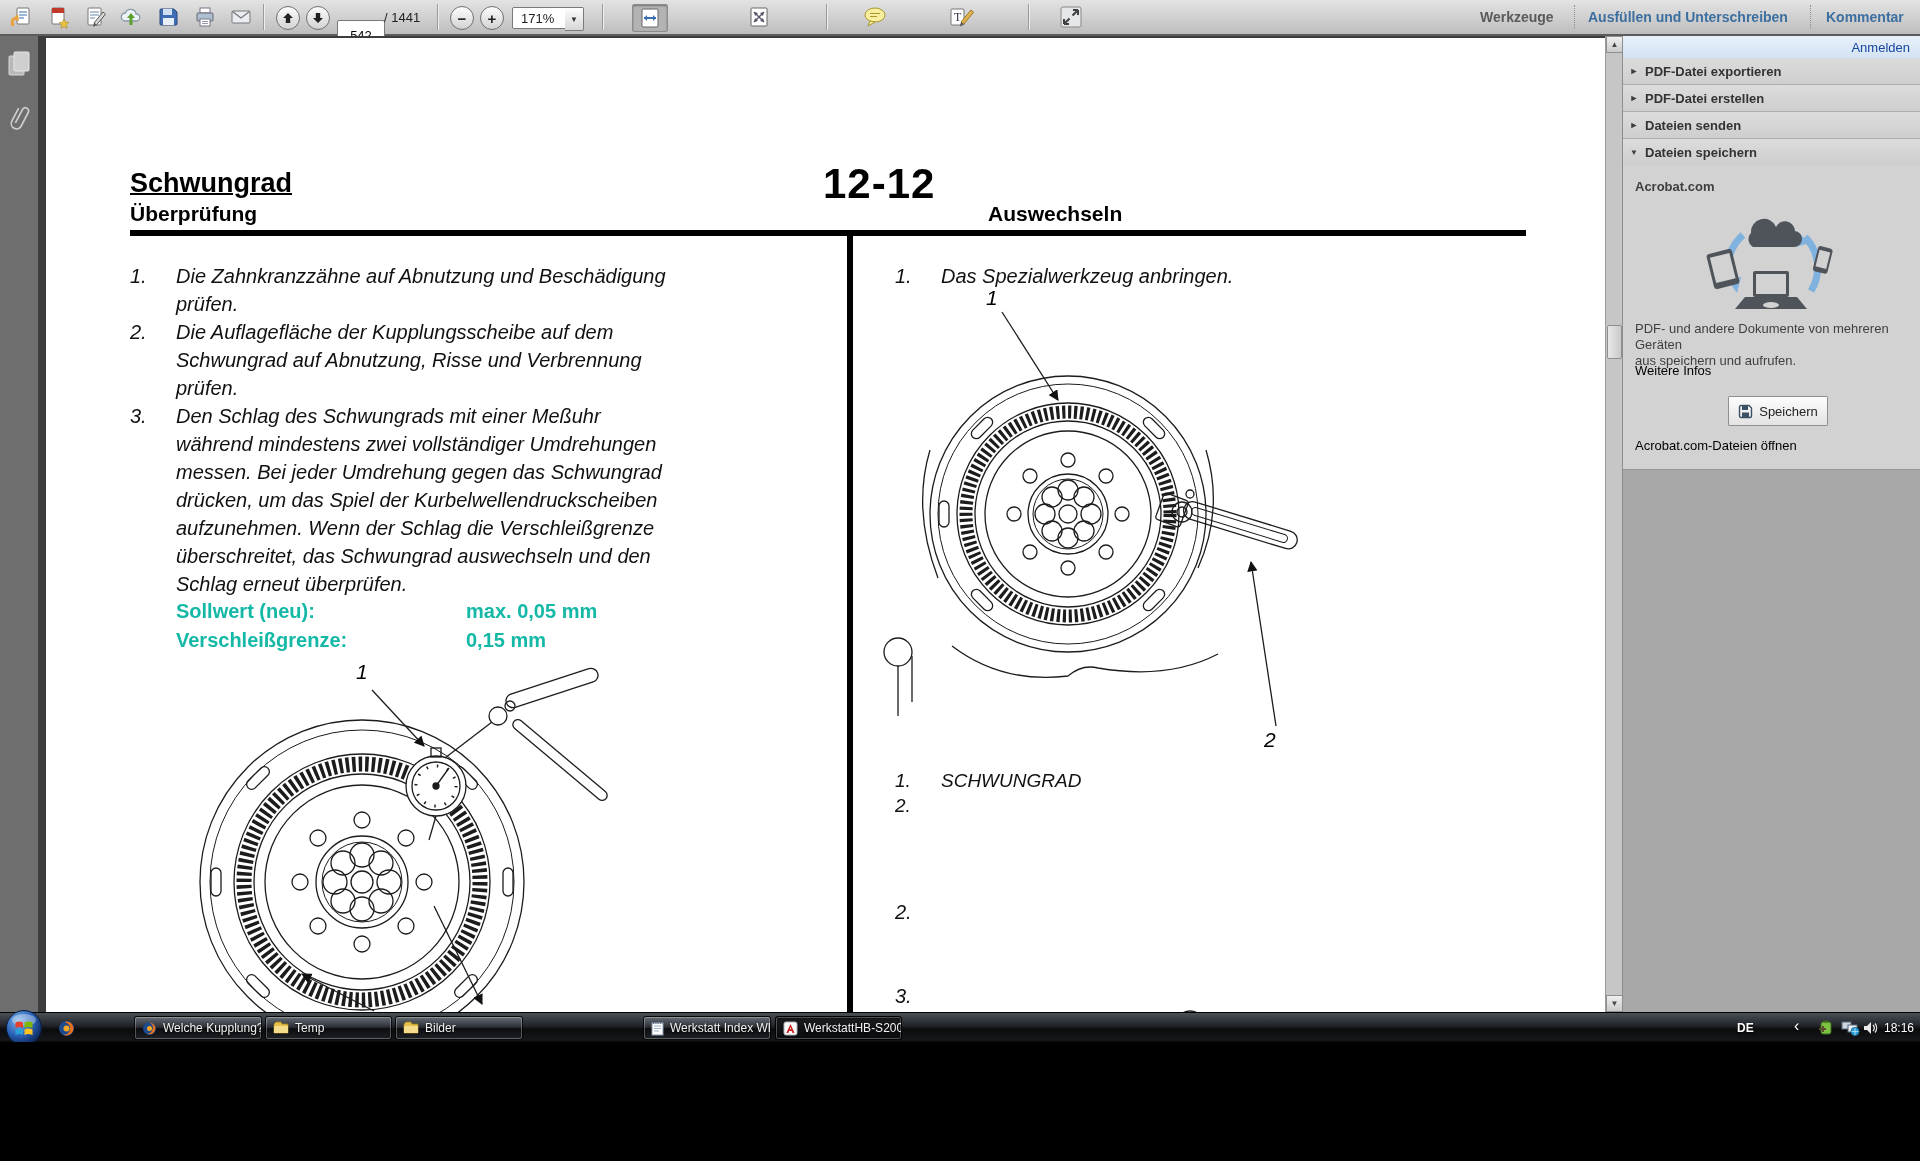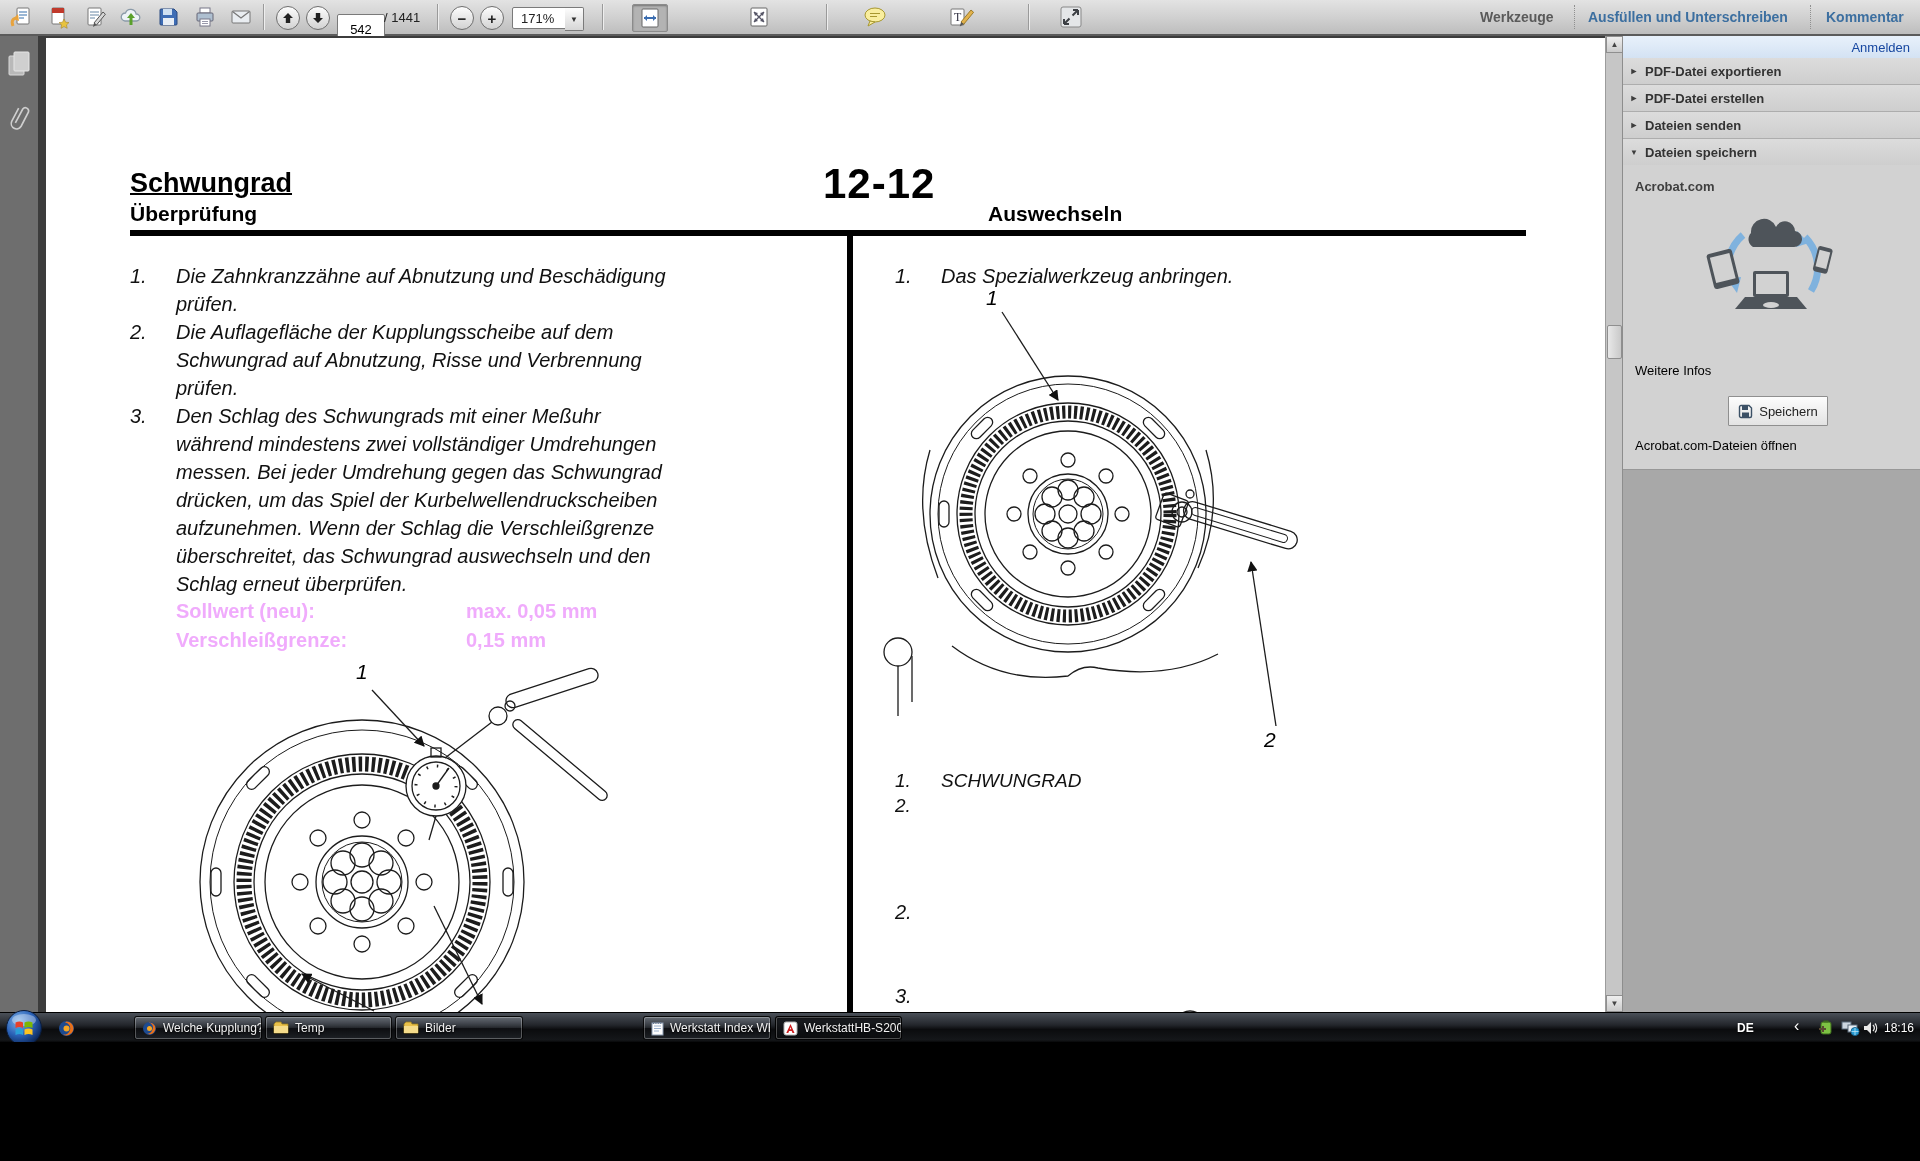--- a/index.html
+++ b/index.html
@@ -9,21 +9,21 @@
   
   .toolbar{left:0;top:0;width:1920px;height:34px;
     background:linear-gradient(#e3e3e3,#cfcfcf 55%,#bdbdbd);border-bottom:2px solid #5b5b5b;}
   .tbtn{position:absolute;top:4px;width:30px;height:26px;display:flex;align-items:center;justify-content:center}
   .tbtn.pressed{background:#b3b3b3;border:1px solid #8b8b8b;border-radius:2px;box-shadow:inset 0 1px 2px rgba(0,0,0,.35)}
   .circbtn{position:absolute;top:6px;width:22px;height:22px;border-radius:50%;
     background:linear-gradient(#fdfdfd,#d2d2d2);border:1px solid #6f6f6f;
     display:flex;align-items:center;justify-content:center}
   .vsep{position:absolute;top:4px;height:26px;width:1px;background:#9a9a9a;border-right:1px solid #eee}
   .dotsep{position:absolute;top:5px;height:24px;width:1px;border-left:1px dotted #8f8f8f}
-  .pageinput{position:absolute;top:14px;width:38px;height:20px;border:1px solid #7a7a7a;background:#fff;
+  .pageinput{position:absolute;top:20px;width:38px;height:20px;border:1px solid #7a7a7a;background:#fff;
     font:13px "Liberation Sans",sans-serif;text-align:center;padding:4px;border-radius:2px}
   .pagetotal{position:absolute;top:10px;font:13px "Liberation Sans",sans-serif;color:#222}
   .zoombox{position:absolute;top:7px;width:52px;height:20px;border:1px solid #7a7a7a;background:#fff;
     font:13px "Liberation Sans",sans-serif;color:#222;display:flex;align-items:center;padding-left:8px;border-radius:2px 0 0 2px}
   .zoomdrop{position:absolute;top:7px;width:18px;height:22px;border:1px solid #7a7a7a;border-left:none;
     background:linear-gradient(#fdfdfd,#d6d6d6);display:flex;align-items:center;justify-content:center;
     font-size:8px;color:#333;border-radius:0 2px 2px 0}
   .tblabel{position:absolute;top:9px;font:bold 14px "Liberation Sans",sans-serif}
   
   .sidebar{left:0;top:36px;width:38px;height:976px;background:#6e6e6e}
@@ -54,21 +54,21 @@
   
   .doc-title{font:bold 27px "Liberation Sans",sans-serif;color:#000;text-decoration:underline;text-decoration-thickness:2px}
   .doc-pagenum{font:bold 42px "Liberation Sans",sans-serif;color:#000;letter-spacing:1px}
   .doc-h2{font:bold 21px "Liberation Sans",sans-serif;color:#000}
   .hrule{background:#000;height:6px}
   .vrule{background:#000;width:6px}
   .step{display:flex}
   .step .n{font:italic 20px/28px "Liberation Sans",sans-serif;color:#111;width:46px;flex:none}
   .step .t{font:italic 20px/28px "Liberation Sans",sans-serif;color:#111;white-space:pre-line}
   .parts .n,.parts .t{font:italic 19px/25px "Liberation Sans",sans-serif}
-  .spec{font:bold 20px "Liberation Sans",sans-serif;color:#f0abfc}
+  .spec{font:bold 20px "Liberation Sans",sans-serif;color:#14b8a6}
   .callout{font:italic 21px "Liberation Sans",sans-serif;color:#000}
   
   .taskbar{left:0;top:1012px;width:1920px;height:30px;
     background:linear-gradient(#4a5058,#23262b 40%,#0b0c0e 55%,#15171a 90%,#000);
     border-top:1px solid #000}
   .taskwin{position:absolute;top:3px;height:24px;border-radius:3px;box-sizing:border-box;
     border:1px solid rgba(0,0,0,.85);outline:1px solid rgba(255,255,255,.28);outline-offset:-2px;
     background:linear-gradient(rgba(150,158,168,.45),rgba(70,76,84,.35) 48%,rgba(15,17,20,.65) 52%,rgba(40,44,50,.5));
     display:flex;align-items:center;gap:6px;padding:0 7px;overflow:hidden}
   .taskwin.active{background:linear-gradient(rgba(25,27,31,.9),rgba(10,11,13,.95));
@@ -478,20 +478,22 @@
           <rect x="124" y="48" width="15" height="26" rx="3" fill="#4e545a"></rect>
           <rect x="126" y="52" width="11" height="17" fill="#d2d2d2"></rect>
         </g>
         <rect x="62" y="72" width="36" height="26" rx="2" fill="#4e545a"></rect>
         <rect x="65" y="75" width="30" height="20" fill="#d2d2d2"></rect>
         <path d="M54 98h52l10 12H44z" fill="#4e545a"></path>
         <ellipse cx="80" cy="106" rx="8" ry="3" fill="#d2d2d2"></ellipse>
       </svg>
     </div>
 
+    <div class="pdesc">PDF- und andere Dokumente von mehreren Geräten
+aus speichern und aufrufen.</div>
     <span class="abs plink" style="left:12px;top:198px">Weitere Infos</span>
 
     <div class="savebtn">
       <span>
         <svg width="15" height="15">
             <path d="M1.5 3a1.5 1.5 0 0 1 1.5-1.5h8L13.5 4v8a1.5 1.5 0 0 1-1.5 1.5H3A1.5 1.5 0 0 1 1.5 12z" fill="none" stroke="#3c5166" stroke-width="1.4"></path>
             <rect x="4" y="2" width="6" height="4" fill="#3c5166"></rect>
             <rect x="4" y="8.5" width="7" height="5" fill="#3c5166"></rect>
           </svg>
       </span>

